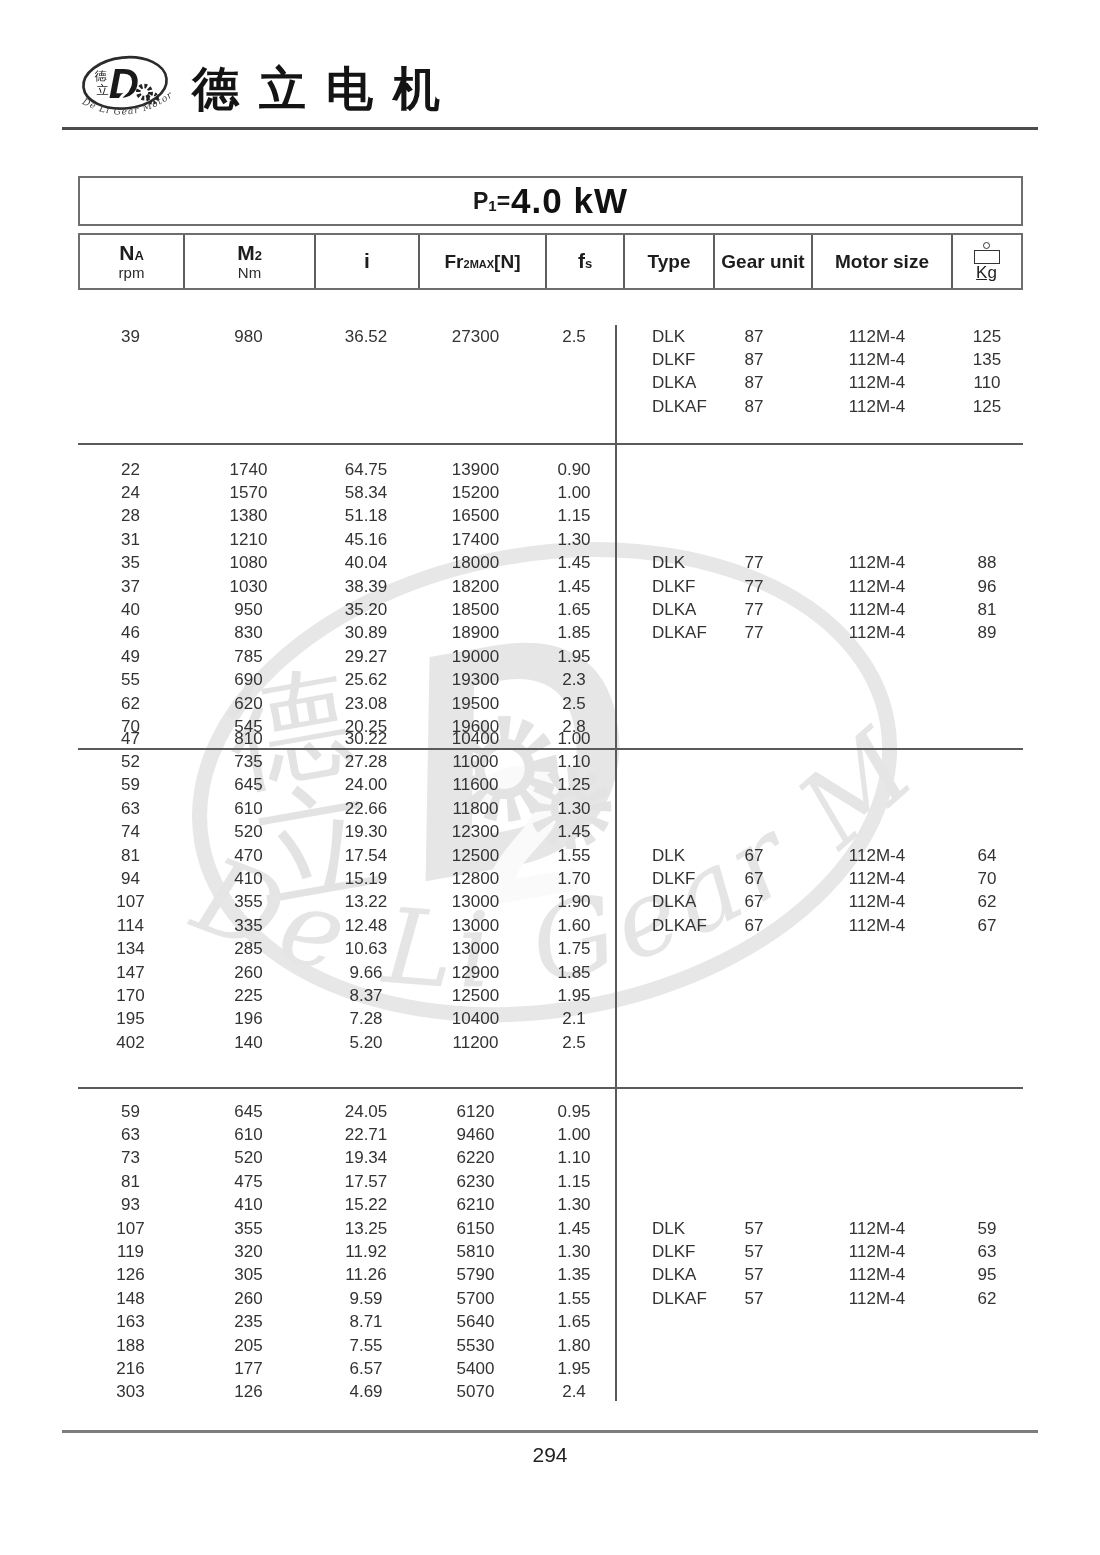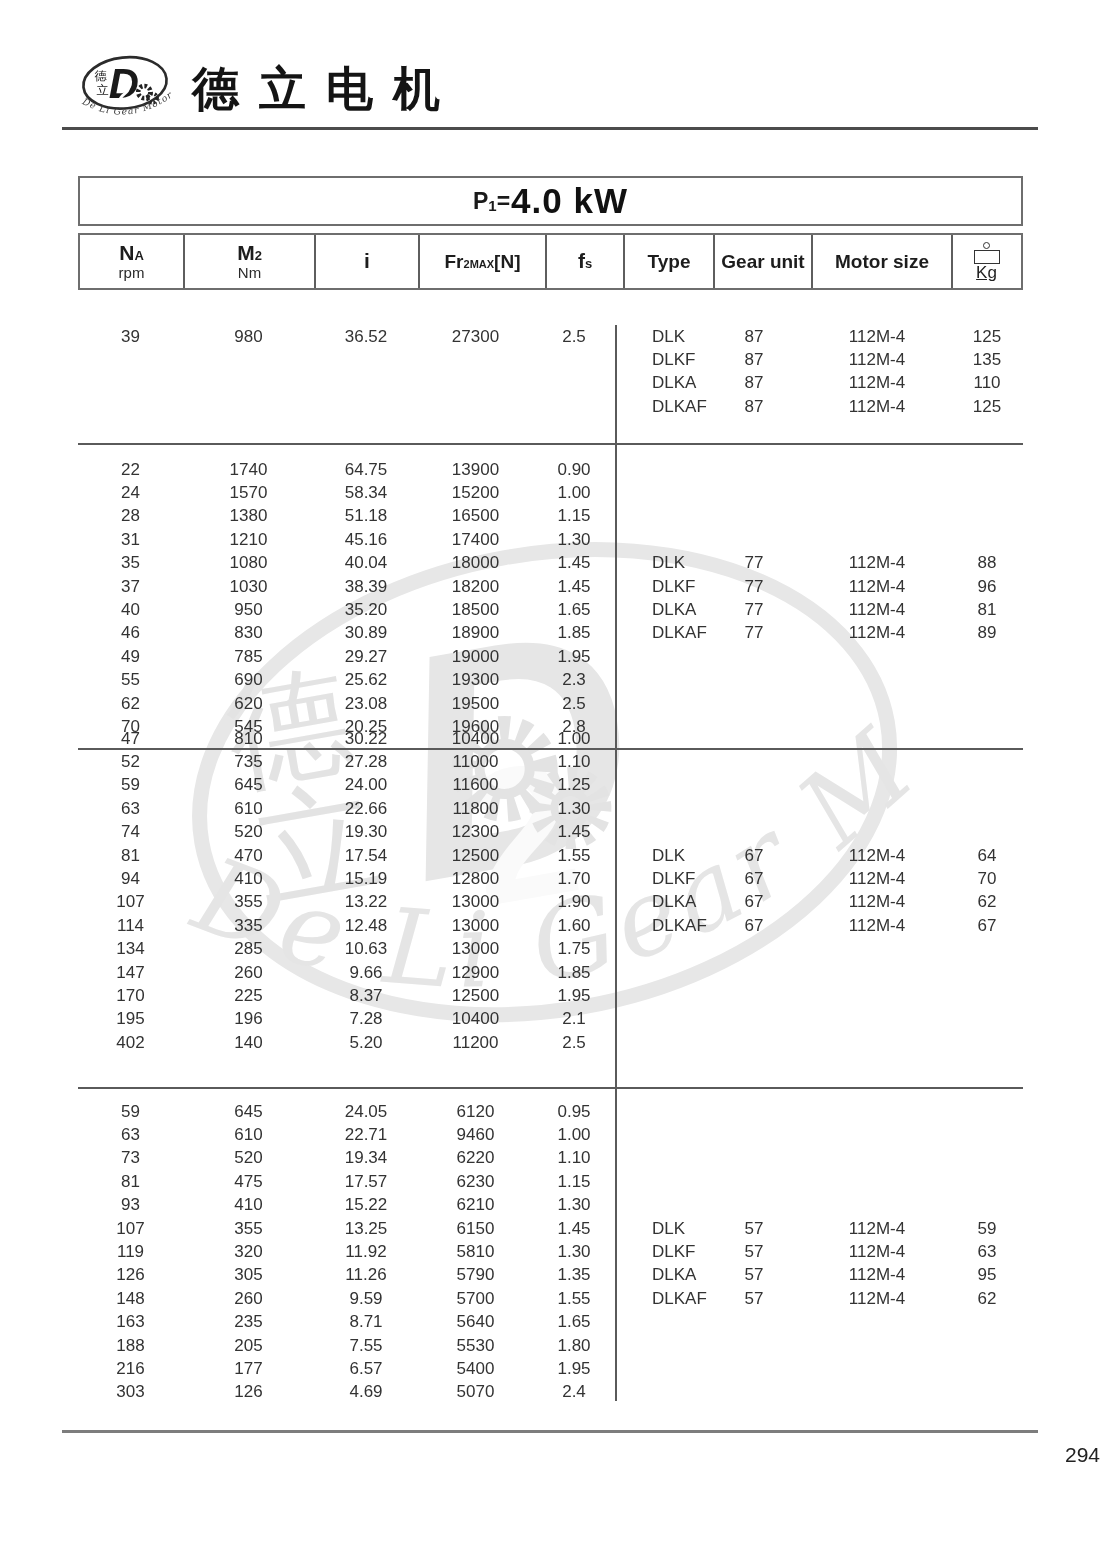--- a/index.html
+++ b/index.html
@@ -58,21 +58,21 @@
   .typeblock { position:absolute; left:537px; top:0; }
   .t0{width:90px; text-align:left; padding-left:37px; box-sizing:border-box;}
   .t1{width:98px}.t2{width:148px}.t3{width:72px}
 
   
   .watermark { position:absolute; left:110px; top:515px; width:880px; height:565px; z-index:0; }
   .wm-serif { font-family:"DejaVu Serif", serif; }
 
   
   .footer-rule { position:absolute; left:62px; top:1430px; width:976px; height:3px; background:#7d7d7d; z-index:2; }
-  .page-number { position:absolute; left:0; top:1443px; width:1100px; text-align:right; font-size:21px; color:#222; z-index:2; }
+  .page-number { position:absolute; left:0; top:1443px; width:1100px; text-align:center; font-size:21px; color:#222; z-index:2; }
 </style>
 </head>
 <body>
 
 <div class="page">
 
   <svg class="logo-svg" viewBox="0 0 110 72" aria-hidden="true">
     <defs>
       <path id="smallarc" d="M 8,48 Q 54,76 100,44" fill="none"></path>
     </defs>

